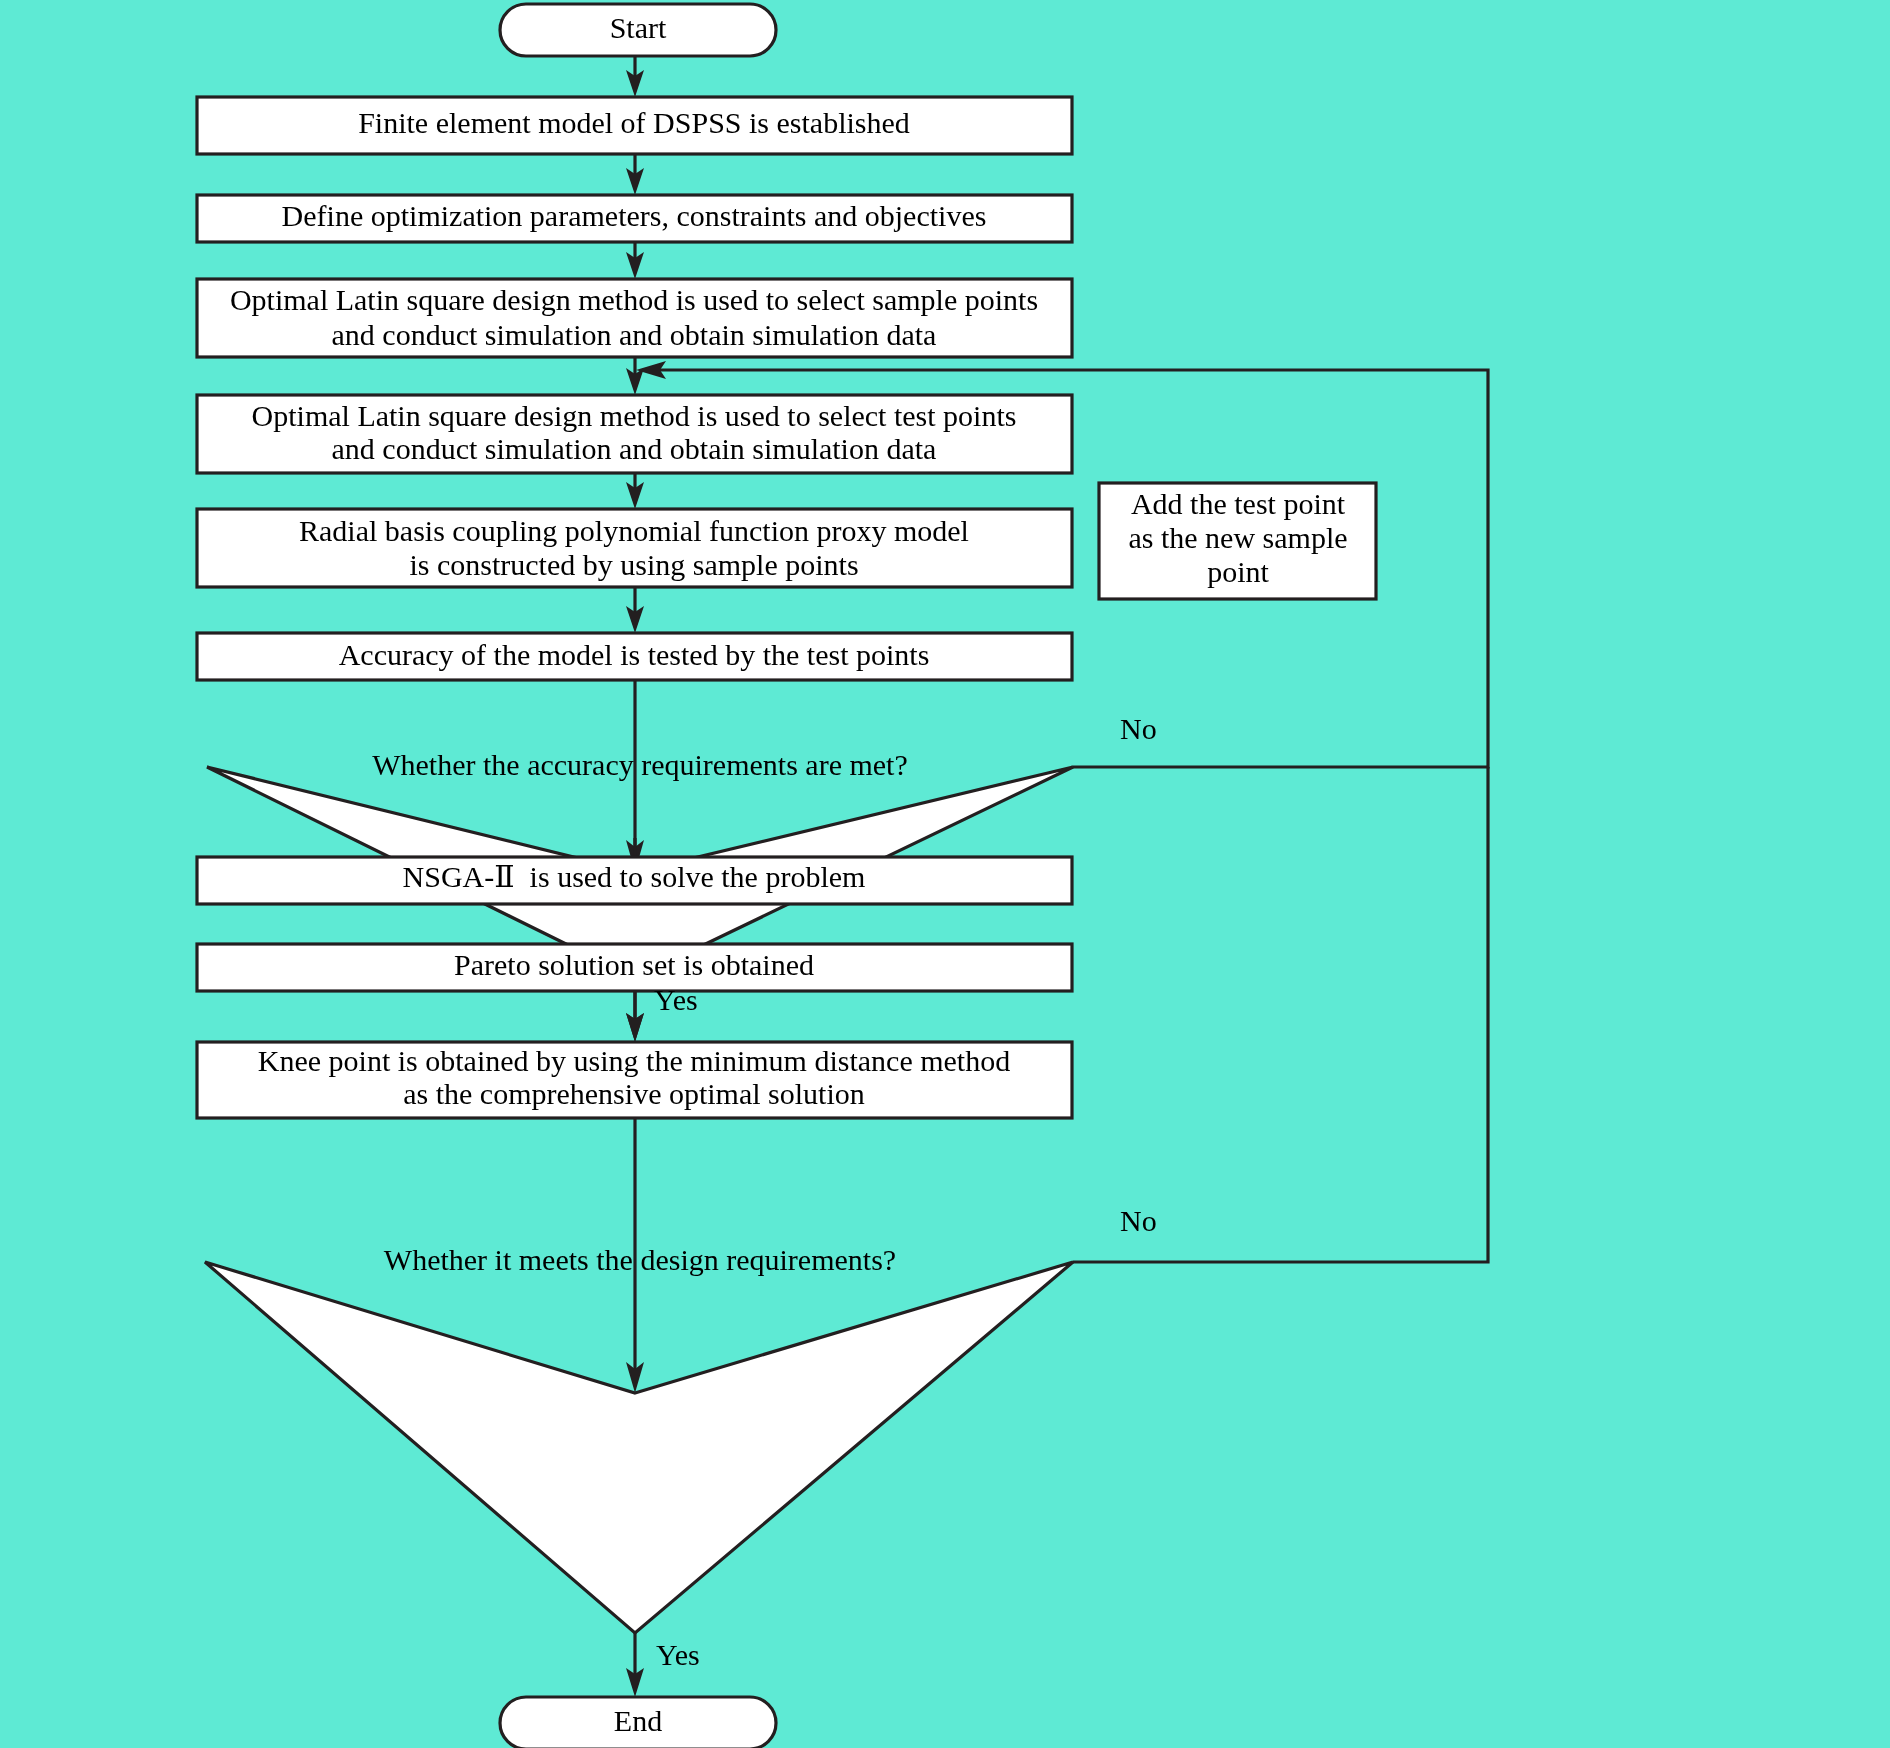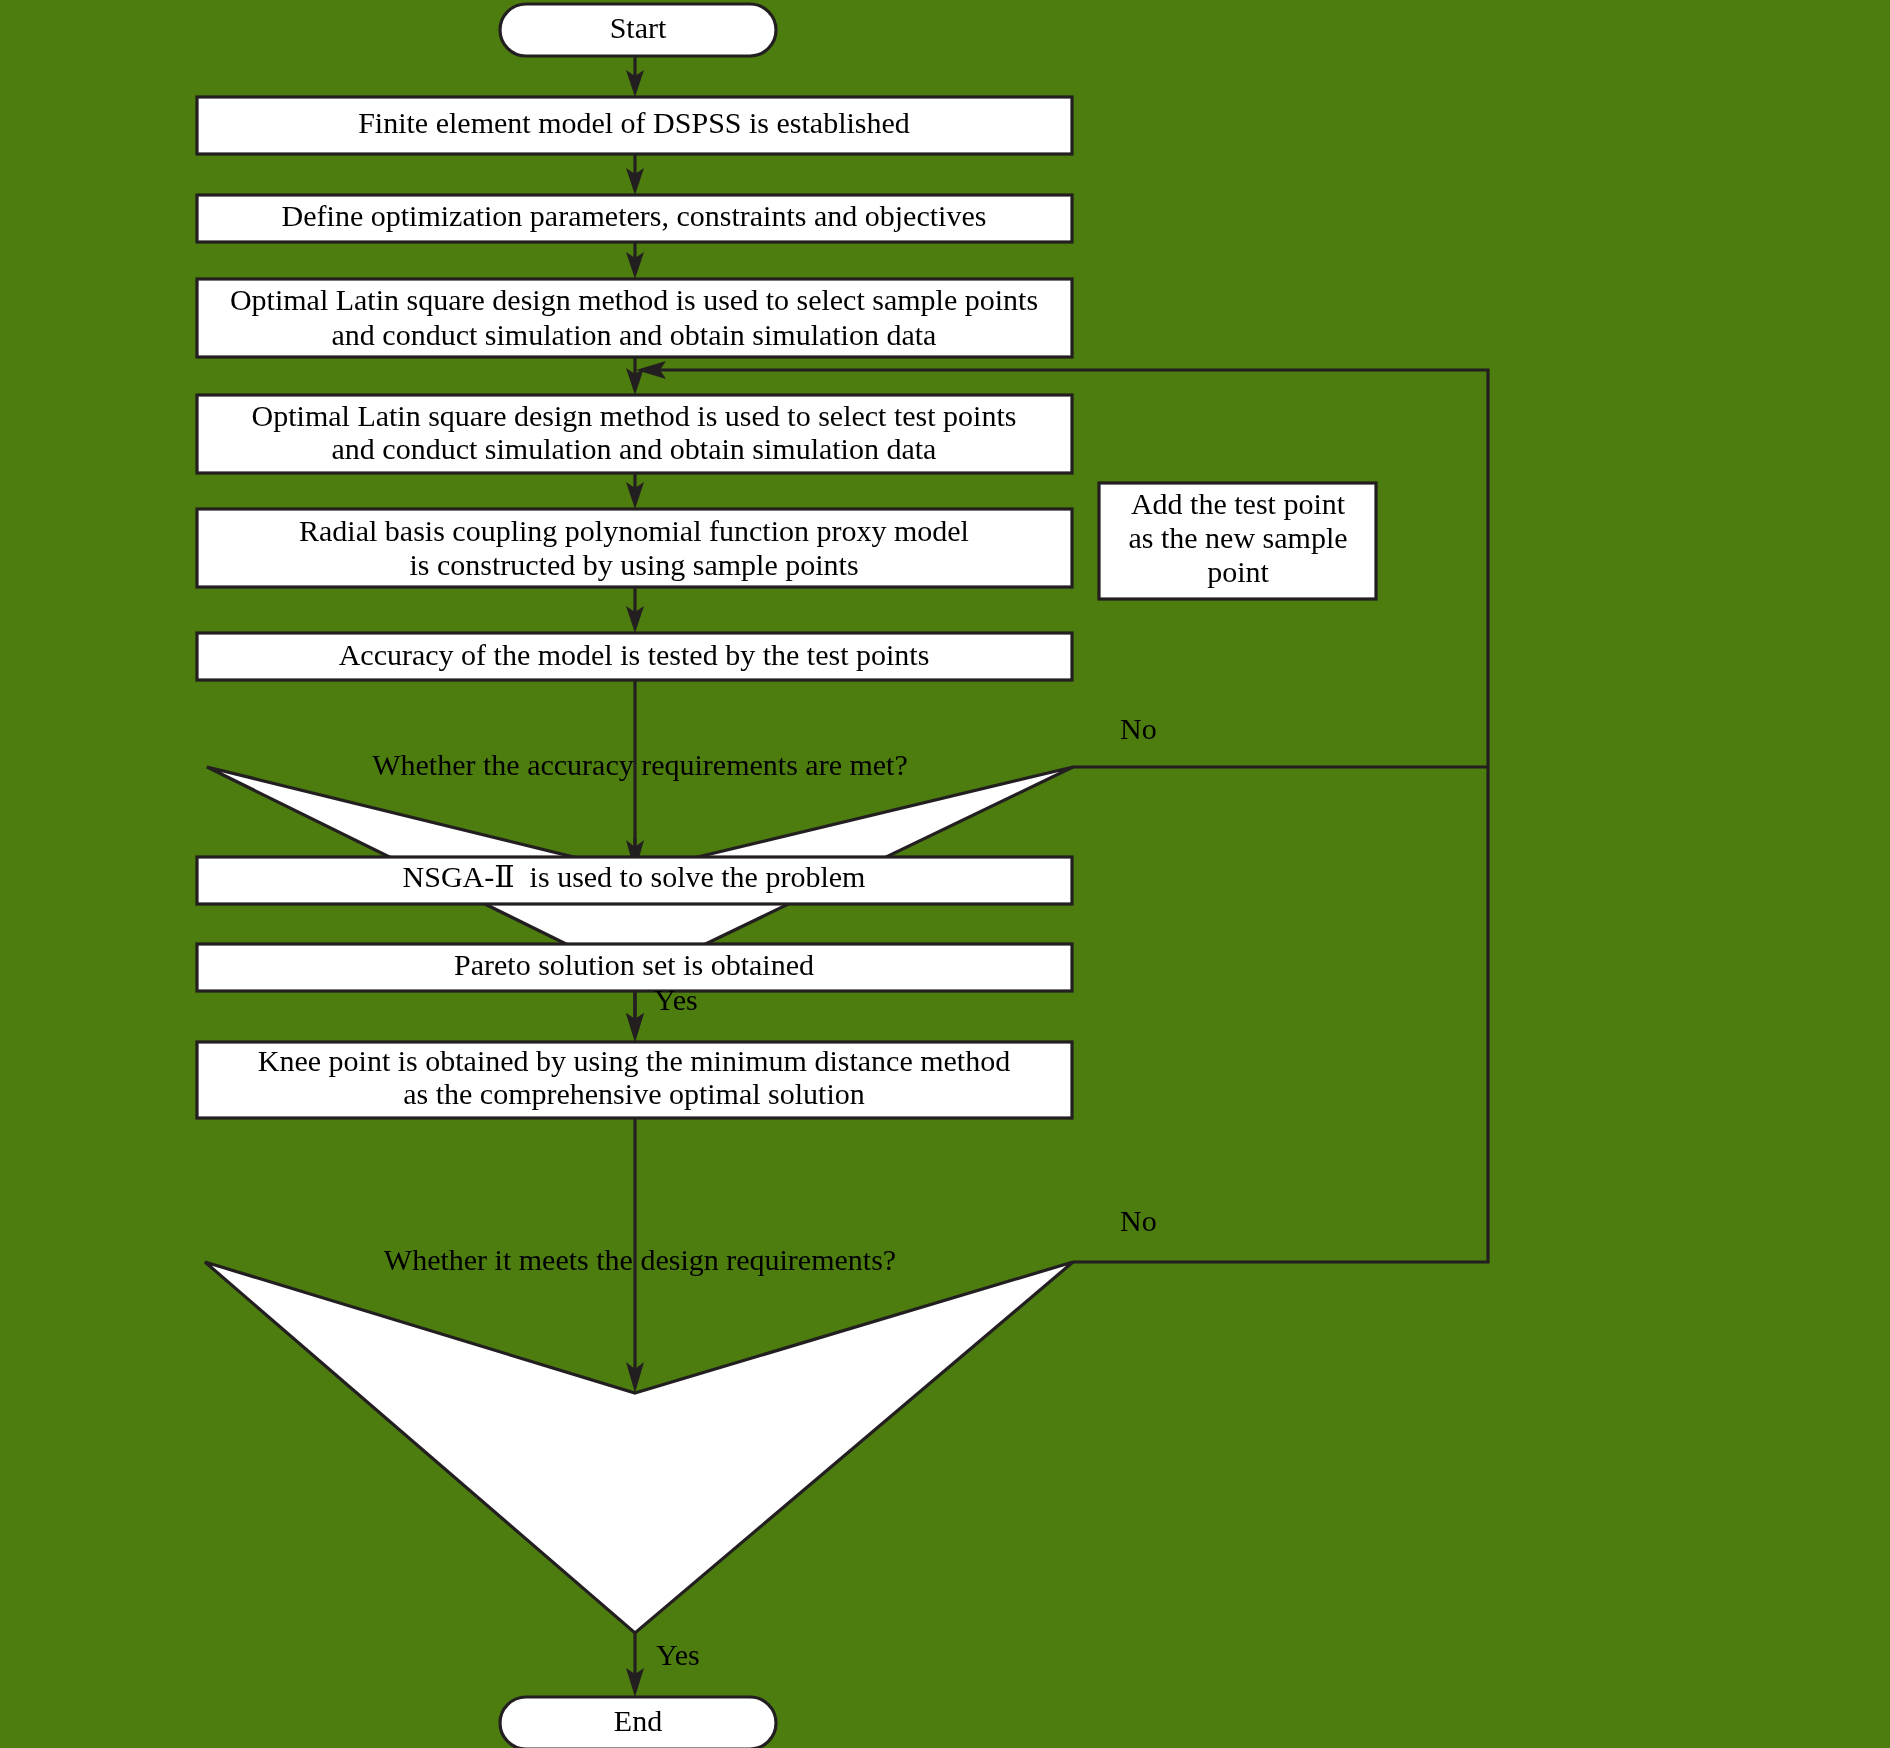--- a/index.html
+++ b/index.html
@@ -4,21 +4,21 @@
 <style>
   html, body {
     margin: 0;
     padding: 0;
     background: #ffffff;
   }
   #flow-root {
     position: relative;
     width: 1890px;
     height: 1748px;
-    background: #4d7c0f;
+    background: #5eead4;
     font-family: "Liberation Serif", "DejaVu Serif", serif;
     overflow: hidden;
   }
   svg#flow-svg {
     position: absolute;
     top: 0;
     left: 0;
     width: 1890px;
     height: 1748px;
     display: block;

